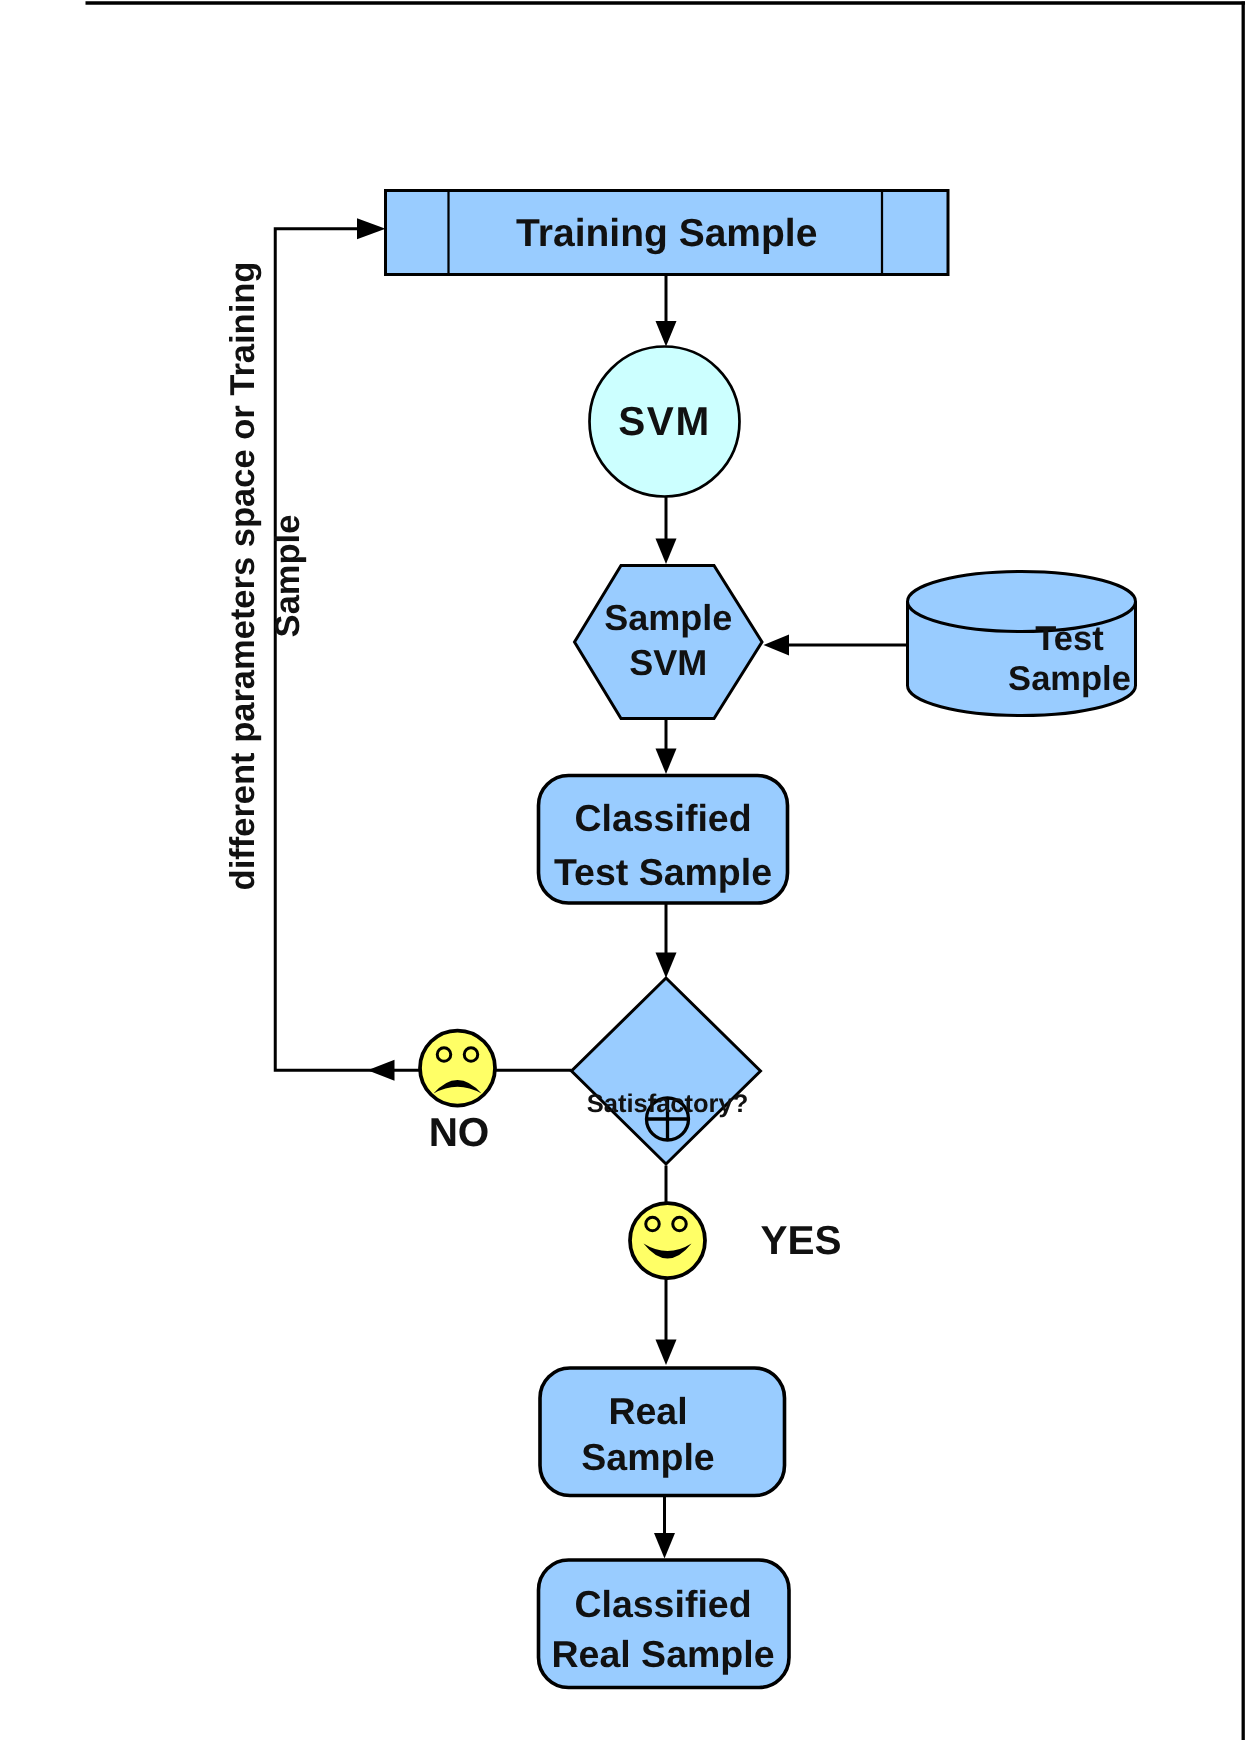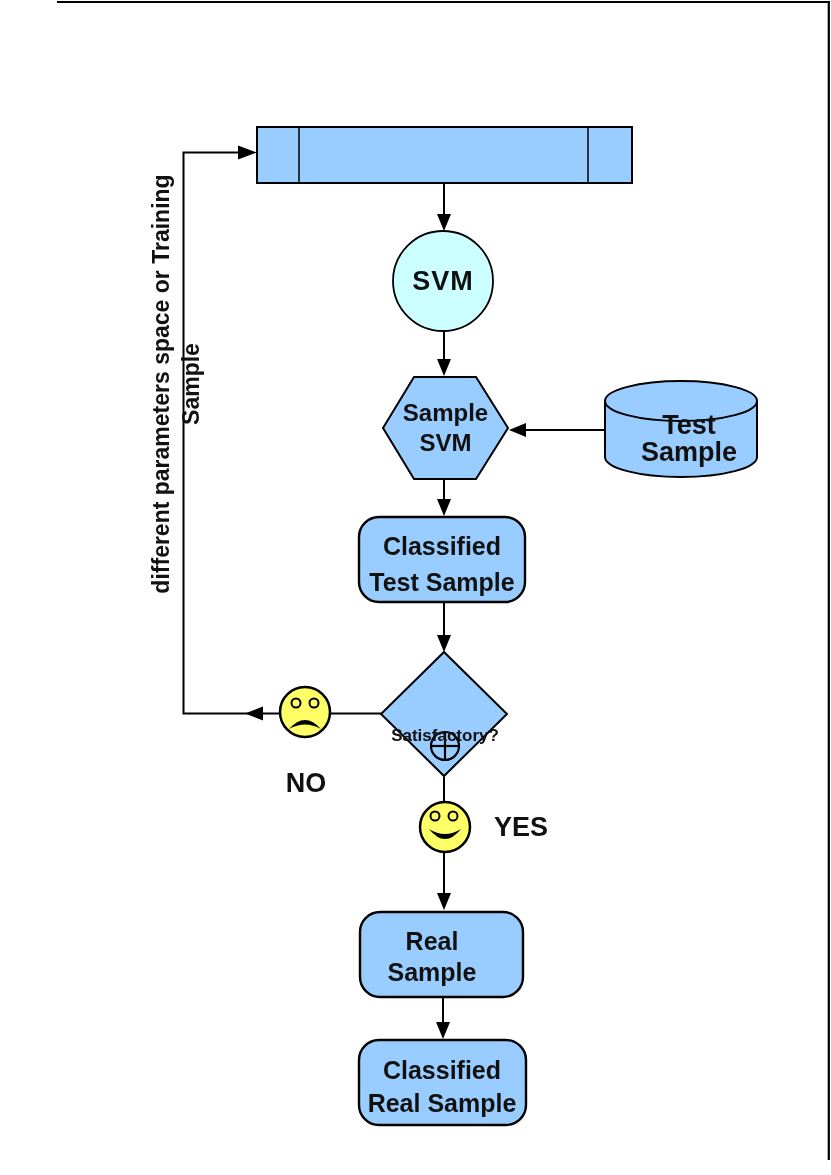--- a/index.html
+++ b/index.html
@@ -4,25 +4,25 @@
 <style>
   html,body{margin:0;padding:0;background:#ffffff;}
   #page{position:relative;width:831px;height:1175px;background:#ffffff;overflow:hidden;
         font-family:"Liberation Sans",sans-serif;}
   svg{position:absolute;left:0;top:0;}
   .lbl{position:absolute;font-weight:bold;color:#111;text-align:center;
        white-space:pre-line;z-index:5;}
   .lbl-training{left:257px;top:127px;width:375px;height:56px;line-height:56px;font-size:26px;}
   .lbl-svm{left:393px;top:255px;width:100px;height:52px;line-height:52px;font-size:27px;letter-spacing:1px;}
   .lbl-trained{left:383px;top:398px;width:125px;font-size:24px;line-height:30px;}
-  .lbl-test{left:605px;top:412px;width:168px;font-size:27px;line-height:27px;}
+  .lbl-test{left:605px;top:412px;width:168px;font-size:23px;line-height:27px;padding-left:24px;}
   .lbl-ctest{left:358px;top:528px;width:168px;font-size:25px;line-height:36px;}
   .lbl-satisfactory{left:384px;top:726px;width:122px;font-size:17px;}
-  .lbl-no{left:276px;top:768px;width:60px;font-size:27px;}
-  .lbl-yes{left:481px;top:812px;width:80px;font-size:27px;text-align:center;line-height:30px;}
+  .lbl-no{left:276px;top:740px;width:60px;font-size:27px;}
+  .lbl-yes{left:481px;top:812px;width:80px;font-size:27px;text-align:right;line-height:30px;}
   .lbl-real{left:360px;top:926px;width:144px;font-size:25px;line-height:31px;}
   .lbl-creal{left:353px;top:1054px;width:178px;font-size:25px;line-height:33px;}
   .lbl-loop{left:-69px;top:369px;width:460px;height:30px;line-height:30px;font-size:23px;
             transform:rotate(-90deg);}
 </style>
 </head>
 <body>
 
 <div id="page">
 
@@ -89,20 +89,21 @@
       <circle cx="435" cy="816" r="4.5" fill="#FFFF66" stroke="#000" stroke-width="2"></circle>
       <circle cx="453" cy="816" r="4.5" fill="#FFFF66" stroke="#000" stroke-width="2"></circle>
       <path d="M429,829 Q445,849 461,829 Q445,839 429,829 Z" fill="#000"></path>
     </g>
 
     <rect x="360" y="912" width="163" height="85" rx="20" ry="20" fill="#99CCFF" stroke="#000" stroke-width="2.4"></rect>
 
     <rect x="359" y="1040" width="167" height="85" rx="20" ry="20" fill="#99CCFF" stroke="#000" stroke-width="2.4"></rect>
   </svg>
 
+  <div class="lbl lbl-training">Training Sample</div>
 
   <div class="lbl lbl-svm">SVM</div>
 
   <div class="lbl lbl-trained">Sample
 SVM</div>
 
   <div class="lbl lbl-test">Test
 Sample</div>
 
   <div class="lbl lbl-ctest">Classified

